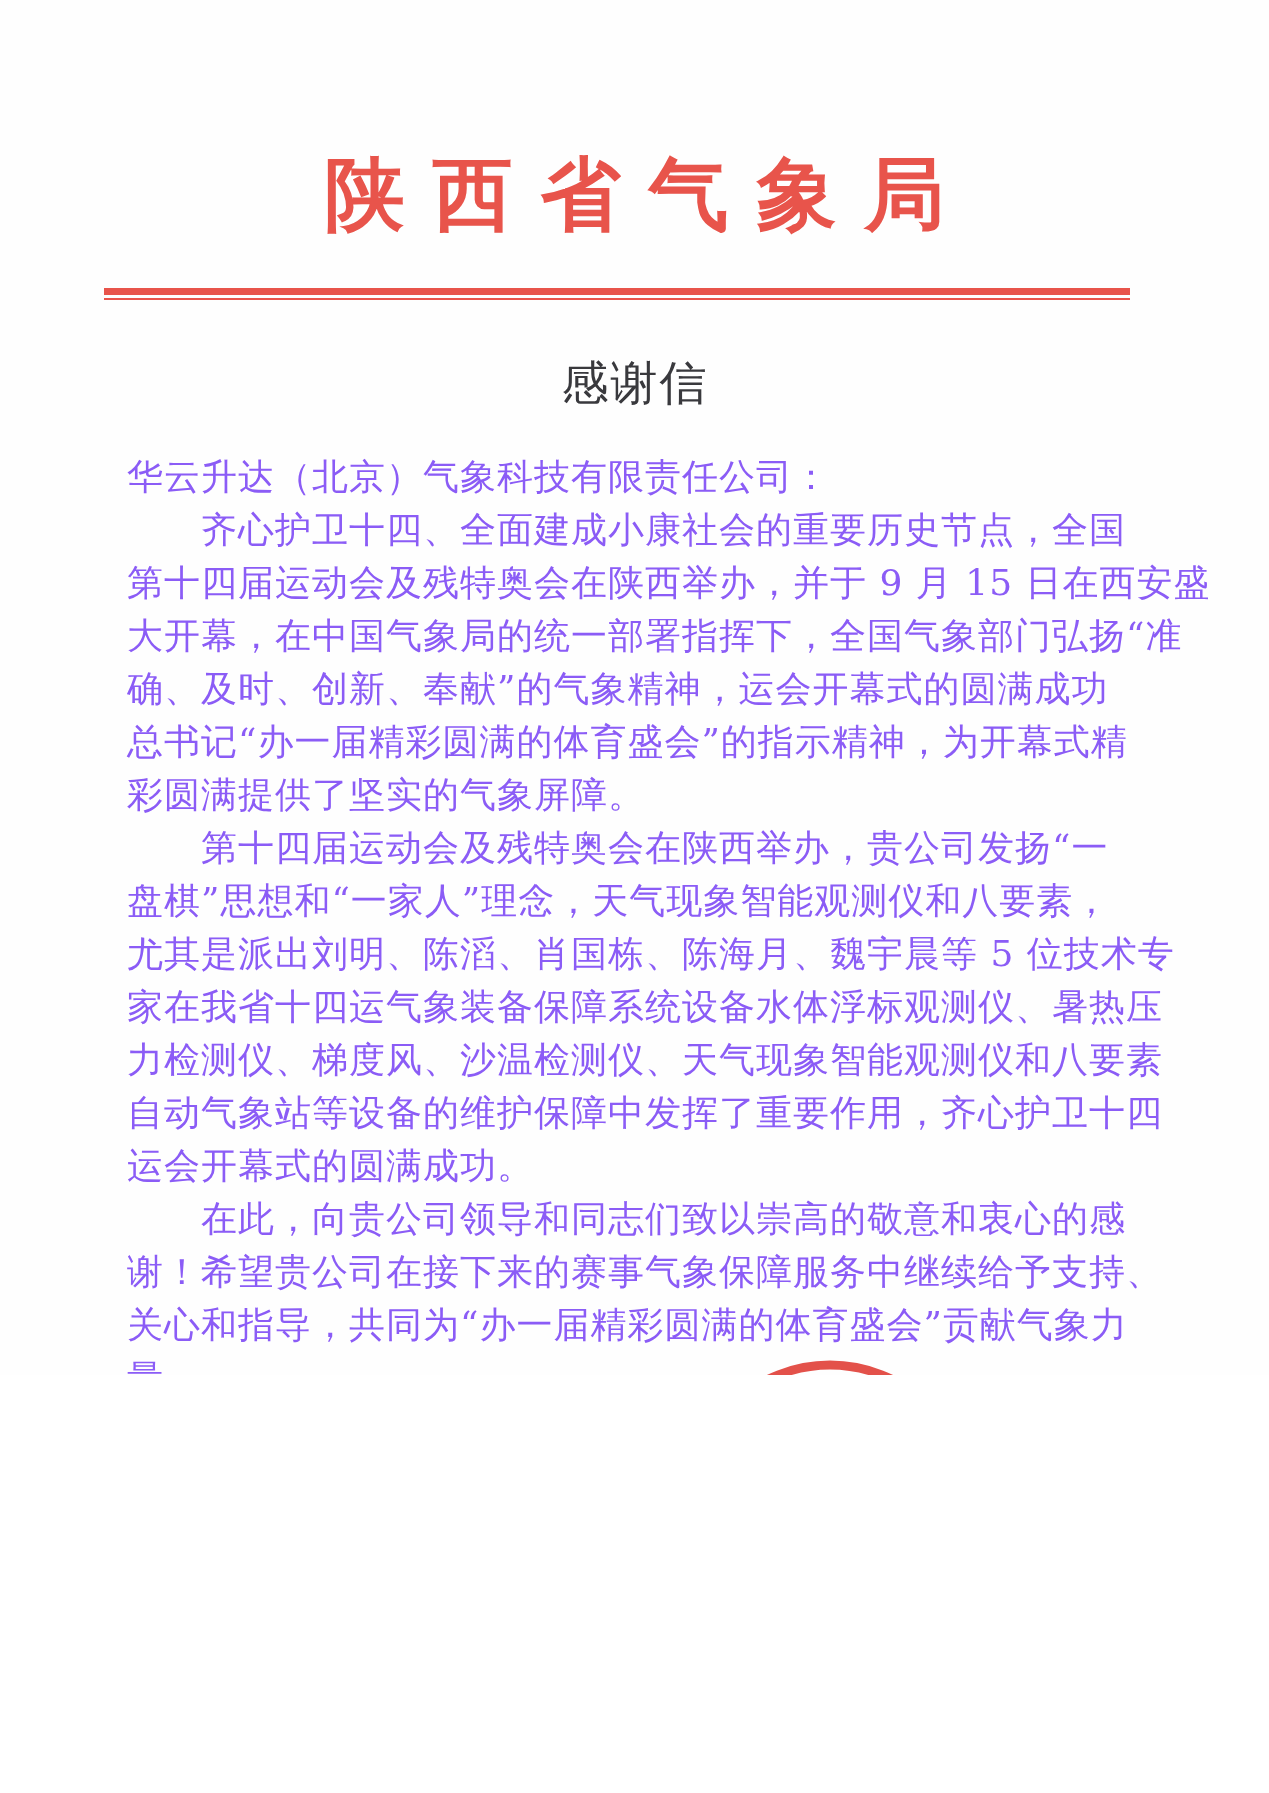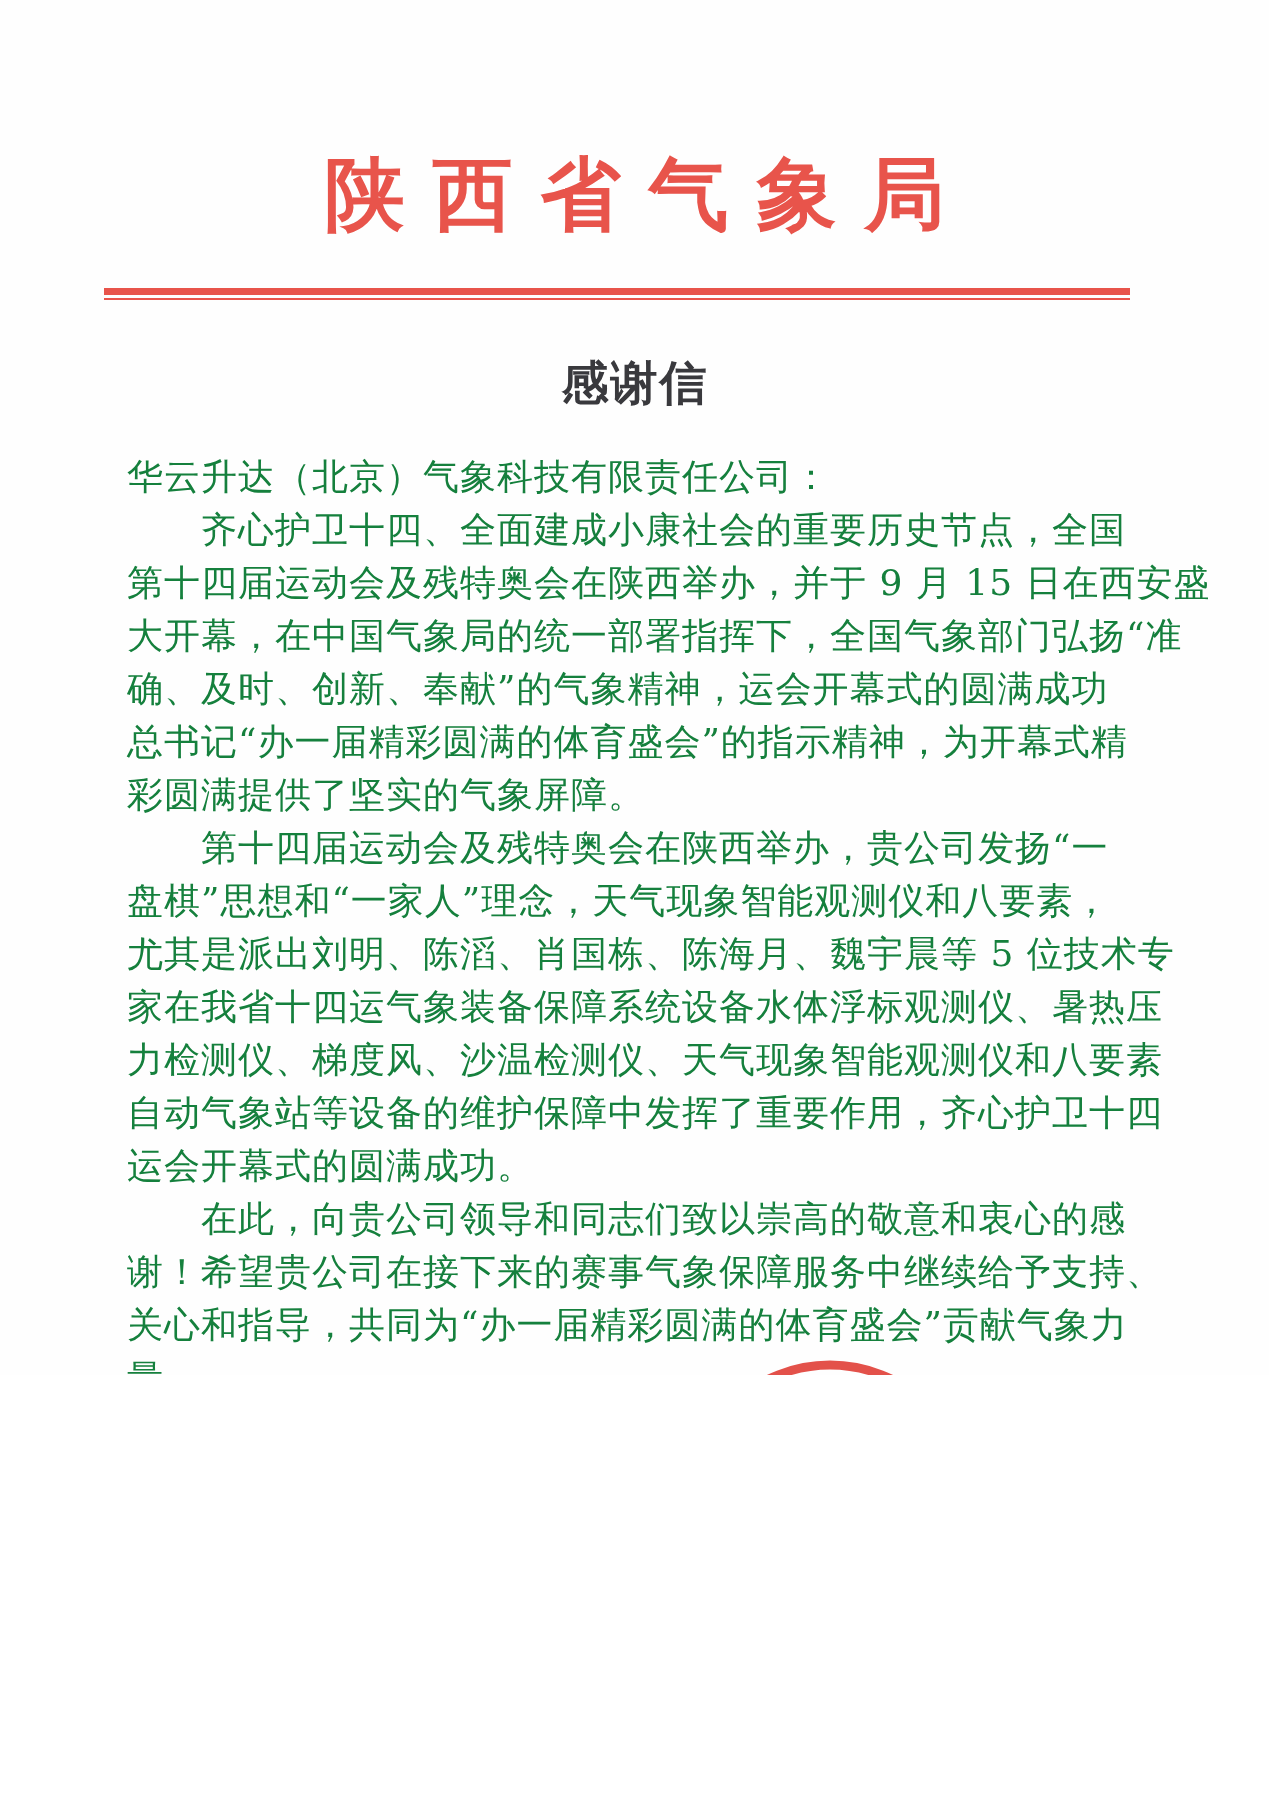--- a/index.html
+++ b/index.html
@@ -16,26 +16,26 @@
   .rule{position:absolute;}
   .rule-top{top:288px;left:104px;width:1026px;}
   .rule-bottom{top:1652px;left:102px;width:1034px;}
   .rule .thick{height:7px;background:#e8544b;}
   .rule .thin{height:2px;background:#e8544b;}
   .rule-top .thick{margin-bottom:3px;}
   .rule-bottom .thin{margin-bottom:3px;}
   
   .doc-title{
     position:absolute;top:352px;left:128px;width:1014px;text-align:center;
-    font-size:47px;font-weight:700;color:#39393d;letter-spacing:2px;
+    font-size:47px;font-weight:400;color:#39393d;letter-spacing:2px;
   }
   
   .body-text{
     position:absolute;top:450px;left:127px;width:1020px;
-    font-size:36px;line-height:53px;color:#15803d;letter-spacing:1px;
+    font-size:36px;line-height:53px;color:#8b5cf6;letter-spacing:1px;
     white-space:nowrap;
   }
   .line{height:53px;}
   .line.indent{padding-left:74px;}
   
   .signature{
     position:absolute;top:1486px;left:720px;z-index:1;
     font-size:34px;color:#3c3c40;letter-spacing:1px;white-space:nowrap;
   }
   .date{

